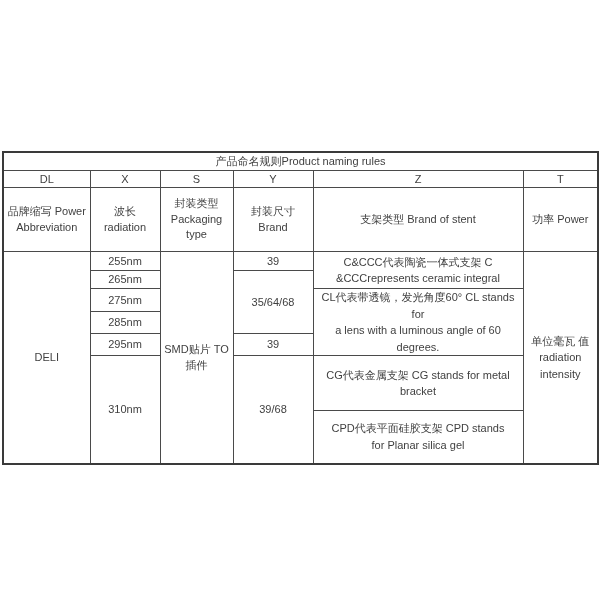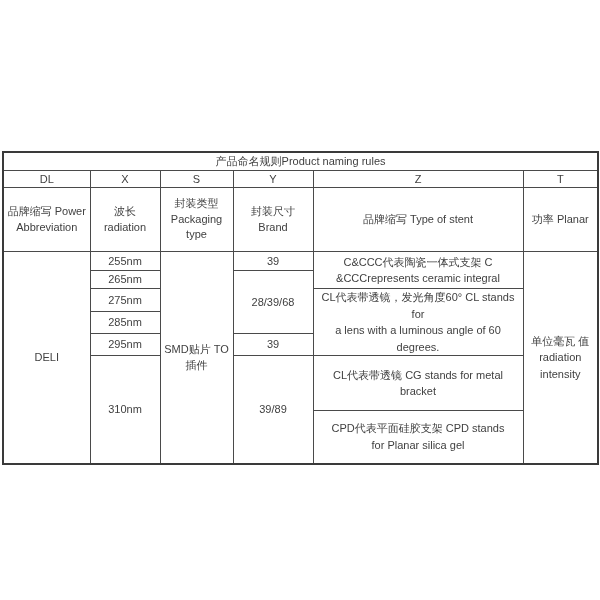--- a/index.html
+++ b/index.html
@@ -86,61 +86,61 @@
 
     <tr class="header-row" style="height:64px">
       <td>品牌缩写 Power
 Abbreviation</td>
       <td>波长
 radiation</td>
       <td>封装类型
 Packaging
 type</td>
       <td>封装尺寸 Brand</td>
-      <td>品牌缩写 Type of stent</td>
-      <td>功率 Planar</td>
+      <td>支架类型 Brand of stent</td>
+      <td>功率 Power</td>
     </tr>
 
     <tr style="height:19px">
       <td rowspan="7">DELI</td>
       <td>255nm</td>
       <td rowspan="7" class="tight">SMD贴片 TO
 插件</td>
       <td>39</td>
       <td rowspan="2">C&amp;CCC代表陶瓷一体式支架 C
 &amp;CCCrepresents ceramic integral</td>
       <td rowspan="7">单位毫瓦 值
 radiation
 intensity</td>
     </tr>
 
     <tr style="height:18px">
       <td>265nm</td>
-      <td rowspan="3">28/39/68</td>
+      <td rowspan="3">35/64/68</td>
     </tr>
 
     <tr style="height:18px">
       <td>275nm</td>
       <td rowspan="3" class="cell-small">CL代表带透镜，发光角度60° CL stands for
 a lens with a luminous angle of 60 degrees.</td>
     </tr>
 
     <tr style="height:17px">
       <td>285nm</td>
     </tr>
 
     <tr style="height:17px">
       <td>295nm</td>
       <td>39</td>
     </tr>
 
     <tr style="height:55px">
       <td rowspan="2">310nm</td>
-      <td rowspan="2">39/89</td>
-      <td>CL代表带透镜 CG stands for metal
+      <td rowspan="2">39/68</td>
+      <td>CG代表金属支架 CG stands for metal
 bracket</td>
     </tr>
 
     <tr style="height:53px">
       <td>CPD代表平面硅胶支架 CPD stands
 for Planar silica gel</td>
     </tr>
   </tbody>
     </table>
 </div>

